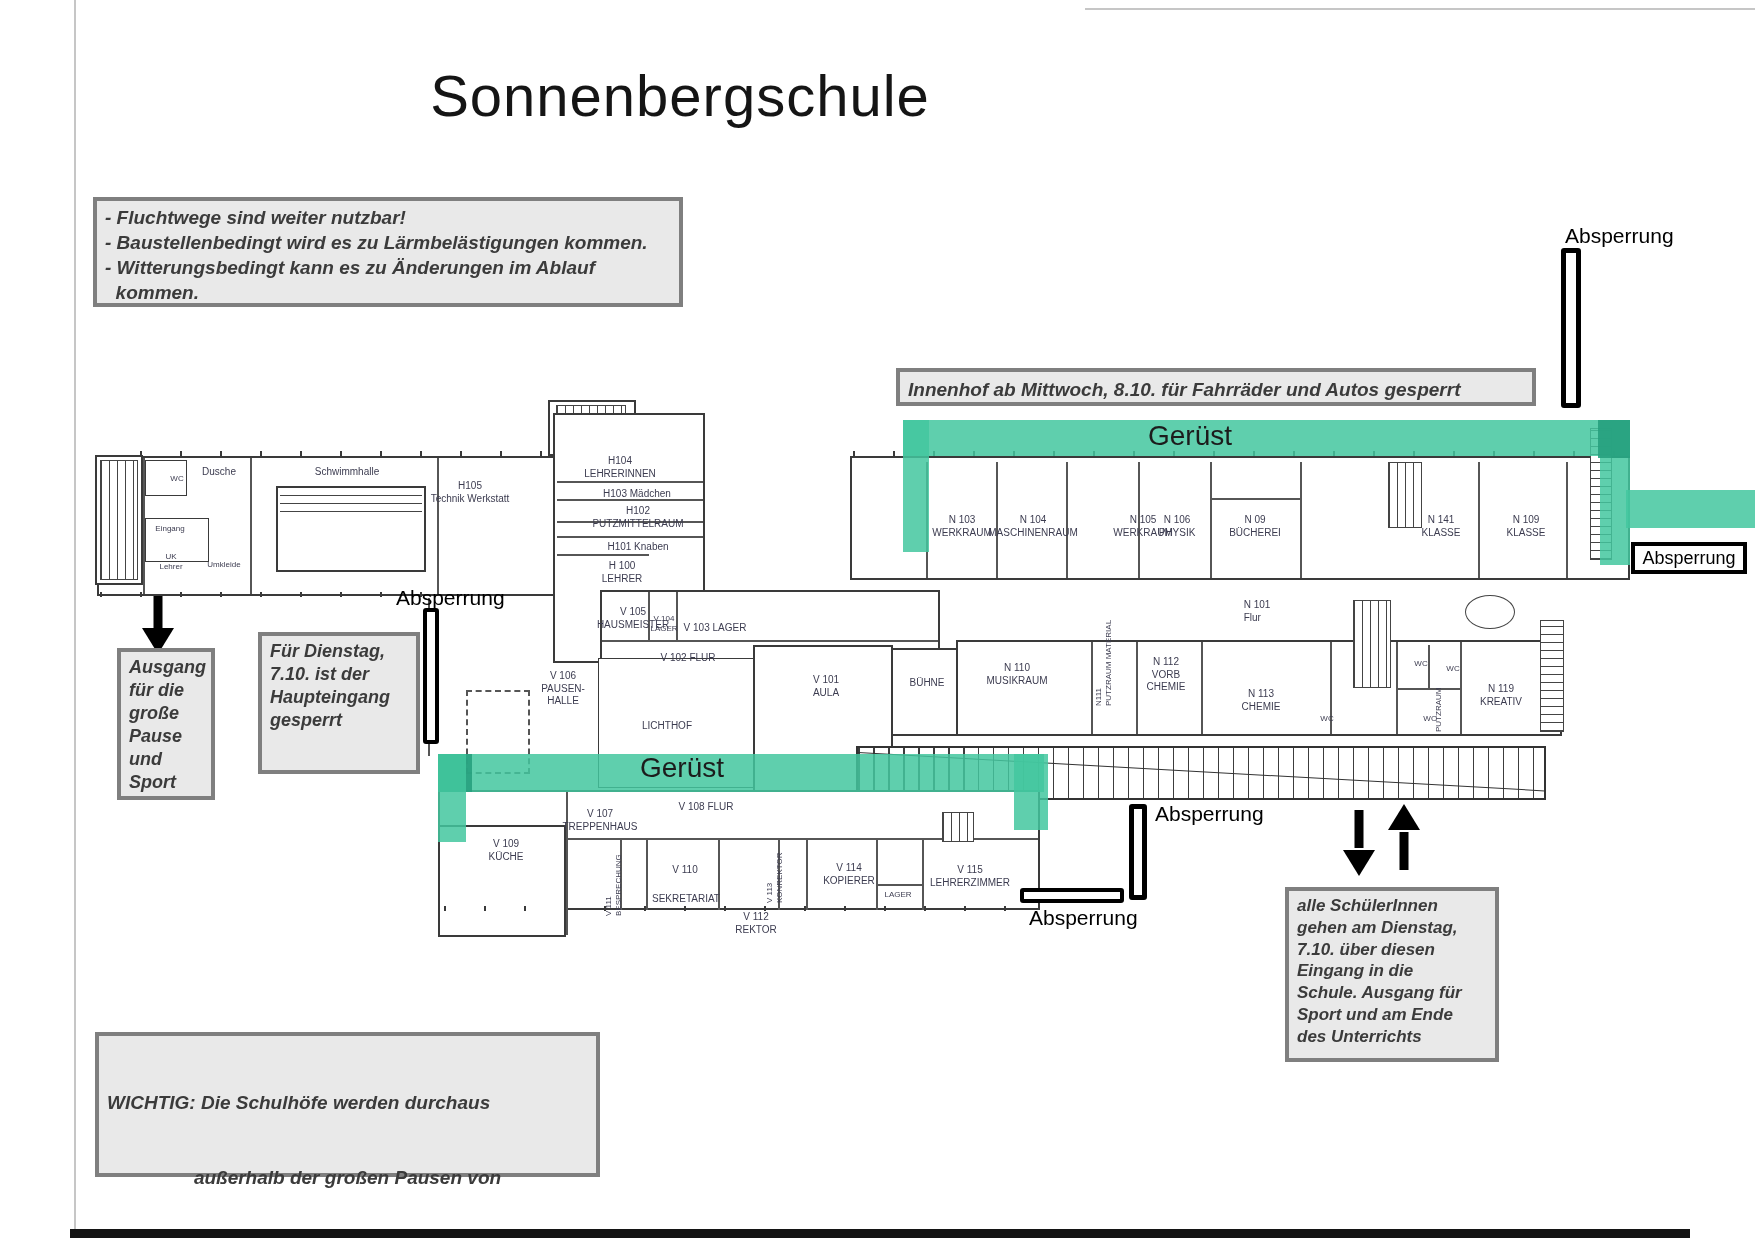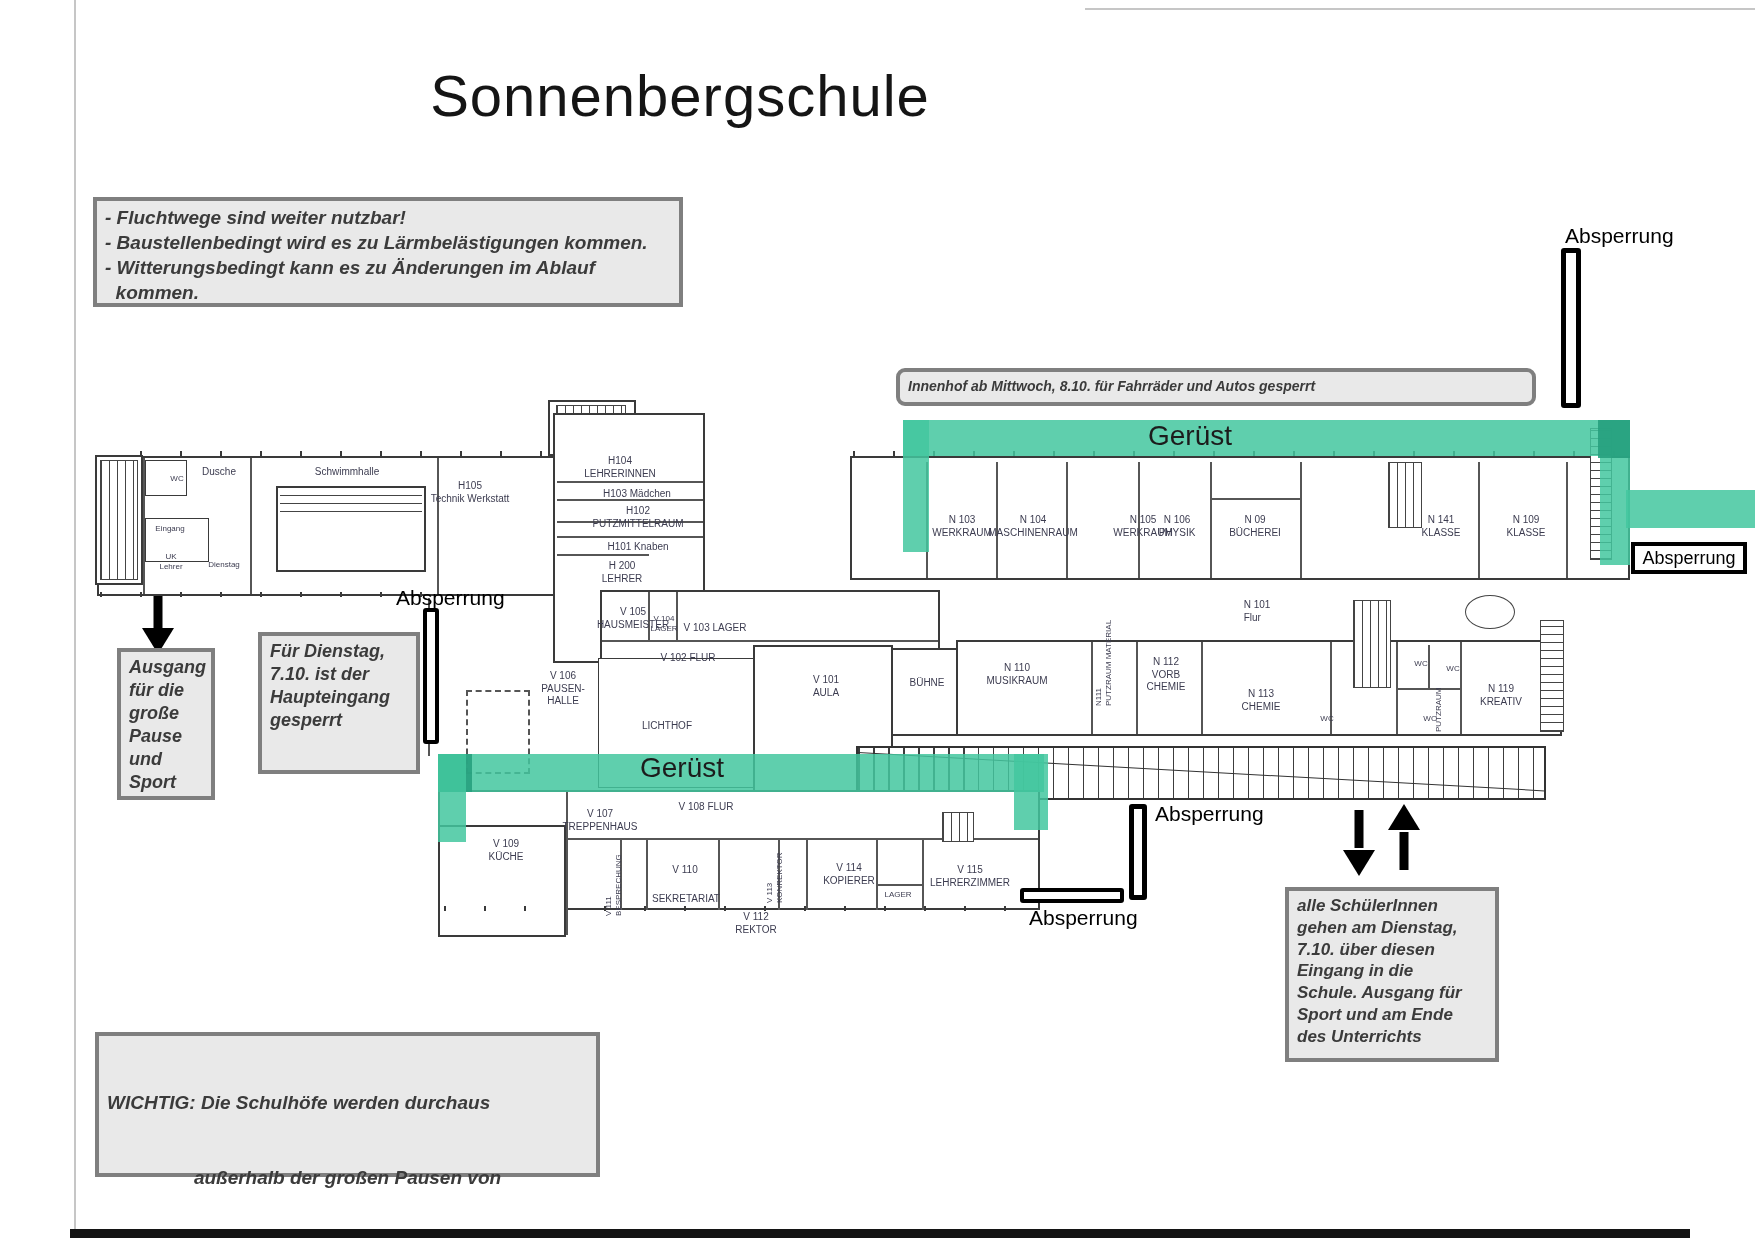--- a/index.html
+++ b/index.html
@@ -154,29 +154,29 @@
   <div class="geruest-label" style="left:640px;top:752px;">Gerüst</div>
 
   <div class="room-label rs" style="left:177px;top:474px;">WC</div>
   <div class="room-label" style="left:219px;top:466px;">Dusche</div>
   <div class="room-label" style="left:347px;top:466px;">Schwimmhalle</div>
   <div class="room-label" style="left:470px;top:480px;">H105
 Technik Werkstatt</div>
   <div class="room-label rs" style="left:170px;top:524px;">Eingang</div>
   <div class="room-label rs" style="left:171px;top:552px;">UK
 Lehrer</div>
-  <div class="room-label rs" style="left:224px;top:560px;">Dienstag</div>
+  <div class="room-label rs" style="left:224px;top:560px;">Umkleide</div>
 
   <div class="room-label" style="left:620px;top:455px;">H104
 LEHRERINNEN</div>
   <div class="room-label" style="left:637px;top:488px;">H103 Mädchen</div>
   <div class="room-label" style="left:638px;top:505px;">H102
 PUTZMITTELRAUM</div>
   <div class="room-label" style="left:638px;top:541px;">H101 Knaben</div>
-  <div class="room-label" style="left:622px;top:560px;">H 200
+  <div class="room-label" style="left:622px;top:560px;">H 100
 LEHRER</div>
   <div class="room-label" style="left:633px;top:606px;">V 105
 HAUSMEISTER</div>
   <div class="room-label rs" style="left:664px;top:614px;">V 104
 LAGER</div>
   <div class="room-label" style="left:715px;top:622px;">V 103   LAGER</div>
   <div class="room-label" style="left:688px;top:652px;">V 102  FLUR</div>
   <div class="room-label" style="left:563px;top:670px;">V 106
 PAUSEN-
 HALLE</div>
@@ -262,21 +262,21 @@
   <div class="arr up" style="left:1386px;top:804px;width:36px;height:66px;">
     <div class="shaft"></div>
       <div class="head"></div>
   </div>
 
   <div class="note" style="left:93px;top:197px;width:590px;height:110px;font-size:19px;">- Fluchtwege sind weiter nutzbar!
 - Baustellenbedingt wird es zu Lärmbelästigungen kommen.
 - Witterungsbedingt kann es zu Änderungen im Ablauf
   kommen.</div>
 
-  <div class="note" style="left:896px;top:368px;width:640px;height:38px;font-size:14px;padding-top:5px;border-radius:9px;">Innenhof ab Mittwoch, 8.10. für Fahrräder und Autos gesperrt</div>
+  <div class="note" style="left:896px;top:368px;width:640px;height:38px;font-size:19px;padding-top:5px;">Innenhof ab Mittwoch, 8.10. für Fahrräder und Autos gesperrt</div>
 
   <div class="note" style="left:258px;top:632px;width:162px;height:142px;font-size:18px;line-height:1.28;">Für Dienstag,
 7.10. ist der
 Haupteingang
 gesperrt</div>
 
   <div class="note" style="left:117px;top:648px;width:98px;height:152px;font-size:18px;line-height:1.28;">Ausgang
 für die
 große
 Pause

